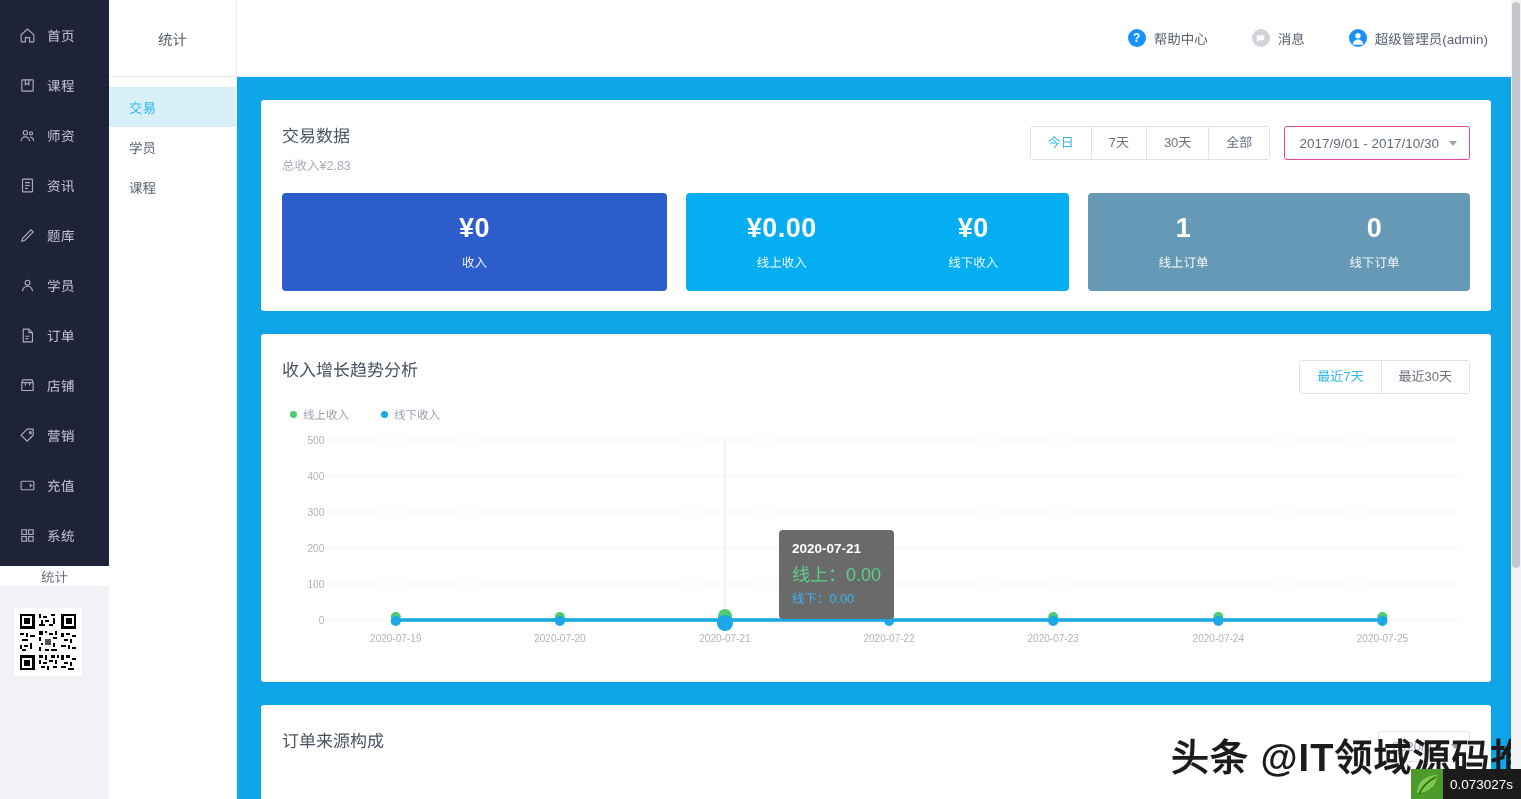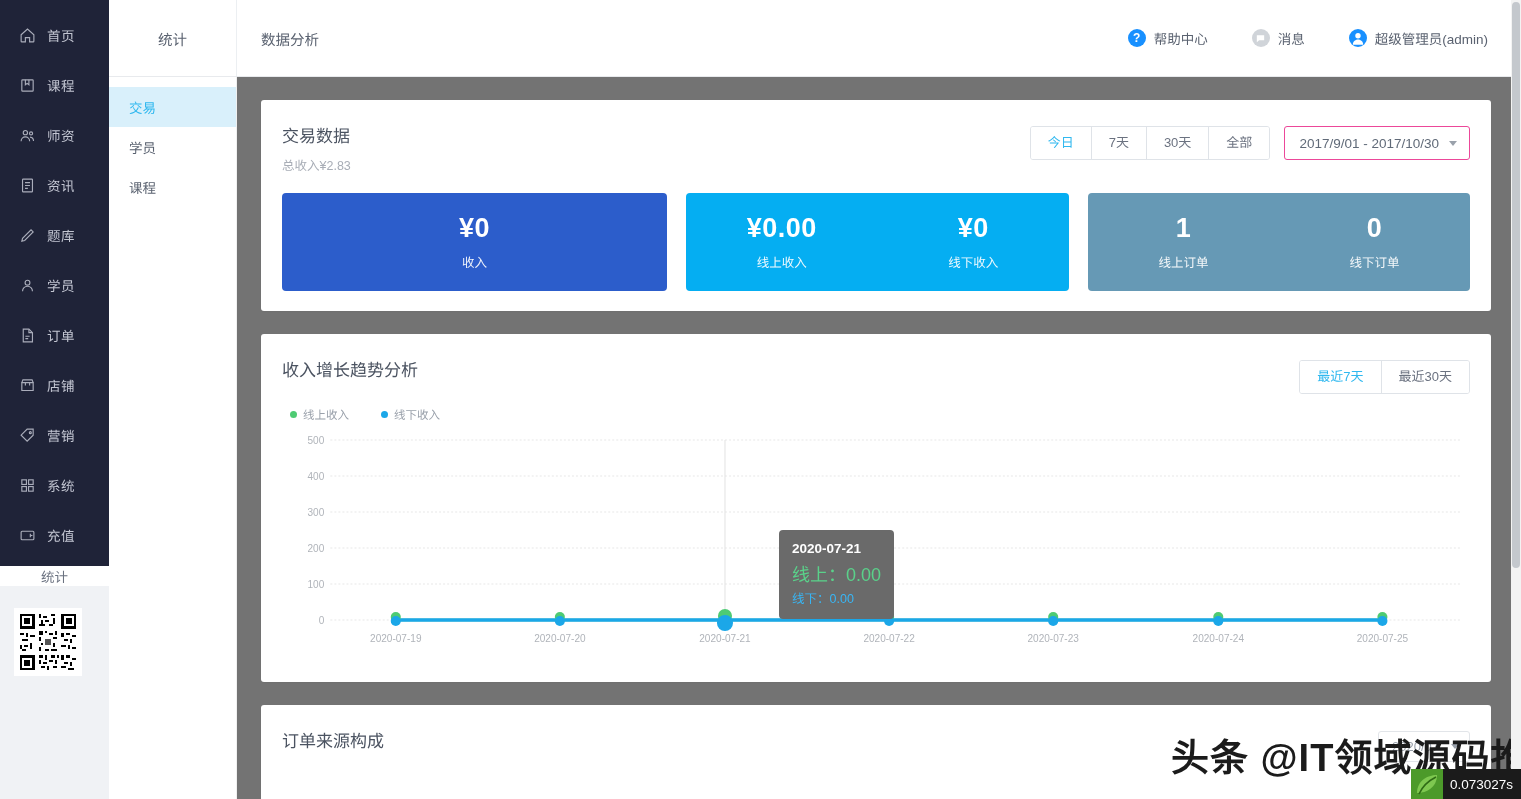--- a/index.html
+++ b/index.html
@@ -66,21 +66,21 @@
   .tb-act { display: flex; align-items: center; gap: 8px; cursor: pointer; }
   .tb-act-label { font-size: 13.5px; color: #5a6270; white-space: nowrap; }
   .circ-ico { width: 18px; height: 18px; border-radius: 50%; display: flex; align-items: center; justify-content: center; }
   .circ-help { background: #1890ff; color: #fff; font-size: 12px; font-weight: bold; line-height: 1; }
   .circ-msg { background: #d0d4d9; }
   .circ-msg svg { width: 11px; height: 11px; }
   .circ-user { background: #1890ff; }
   .circ-user svg { width: 18px; height: 18px; }
 
   
-  .body-row { flex: 1; display: flex; min-height: 0; background: #737373; }
+  .body-row { flex: 1; display: flex; min-height: 0; background: #0ea5e9; }
   .submenu {
     width: 128px; min-width: 128px; background: #fff; padding-top: 10px;
     border-right: 1px solid #f0f0f0;
   }
   .sm-item {
     height: 40px; display: flex; align-items: center; padding-left: 20px;
     font-size: 13.5px; color: #5a6270; cursor: pointer;
   }
   .sm-item.active { background: #d9f0fb; color: #30b8ef; }
 
@@ -286,38 +286,38 @@
               <path d="M3 11.5L11.5 3H20v8.5L11.5 20z"></path>
               <circle cx="16" cy="8" r="1.4"></circle>
             </svg>
         </span>
         <span class="sb-label">营销</span>
       </div>
 
       <div class="sb-item">
         <span class="sb-ico">
           <svg viewBox="0 0 24 24" fill="none" stroke="#c3c6d2" stroke-width="1.6">
+              <rect x="3" y="6" width="18" height="12" rx="1.5"></rect>
+              <path d="M16 12h3"></path>
+              <path d="M16 9.5v5"></path>
+            </svg>
+        </span>
+        <span class="sb-label">充值</span>
+      </div>
+
+      <div class="sb-item">
+        <span class="sb-ico">
+          <svg viewBox="0 0 24 24" fill="none" stroke="#c3c6d2" stroke-width="1.6">
               <rect x="4" y="4" width="6.5" height="6.5"></rect>
               <rect x="13.5" y="4" width="6.5" height="6.5"></rect>
               <rect x="4" y="13.5" width="6.5" height="6.5"></rect>
               <rect x="13.5" y="13.5" width="6.5" height="6.5"></rect>
             </svg>
         </span>
         <span class="sb-label">系统</span>
-      </div>
-
-      <div class="sb-item">
-        <span class="sb-ico">
-          <svg viewBox="0 0 24 24" fill="none" stroke="#c3c6d2" stroke-width="1.6">
-              <rect x="3" y="6" width="18" height="12" rx="1.5"></rect>
-              <path d="M16 12h3"></path>
-              <path d="M16 9.5v5"></path>
-            </svg>
-        </span>
-        <span class="sb-label">充值</span>
       </div>
     </div>
 
     <div class="sb-current">
       <span>统计</span>
     </div>
 
     <div class="sb-qr-wrap">
       <div class="sb-qr">
         <svg width="60" height="60" viewBox="0 0 29 29" shape-rendering="crispEdges">
@@ -401,23 +401,20 @@
       </div>
     </div>
   </nav>
 
   <div class="right-col">
 
     <header class="topbar">
       <div class="tb-app">
         <span>统计</span>
       </div>
-      <div class="tb-section">
-        <span>数据分析</span>
-      </div>
       <div class="tb-spacer"></div>
       <div class="tb-actions">
 
         <div class="tb-act">
           <span class="circ-ico circ-help">?</span>
           <span class="tb-act-label">帮助中心</span>
         </div>
 
         <div class="tb-act">
           <span class="circ-ico circ-msg">

